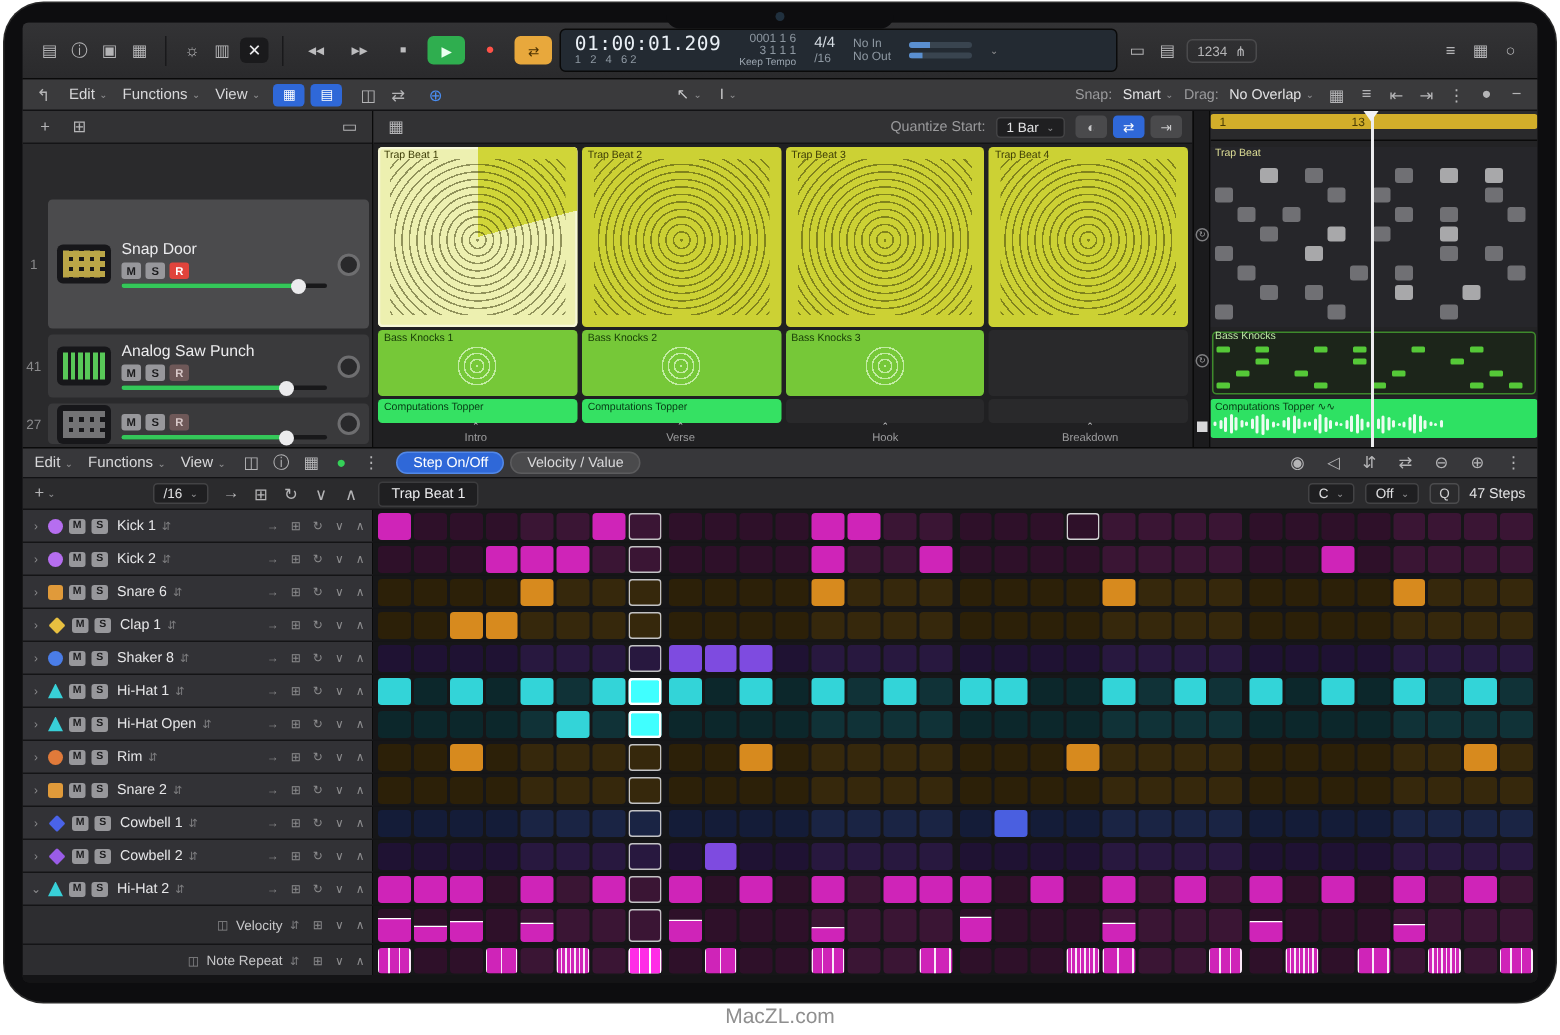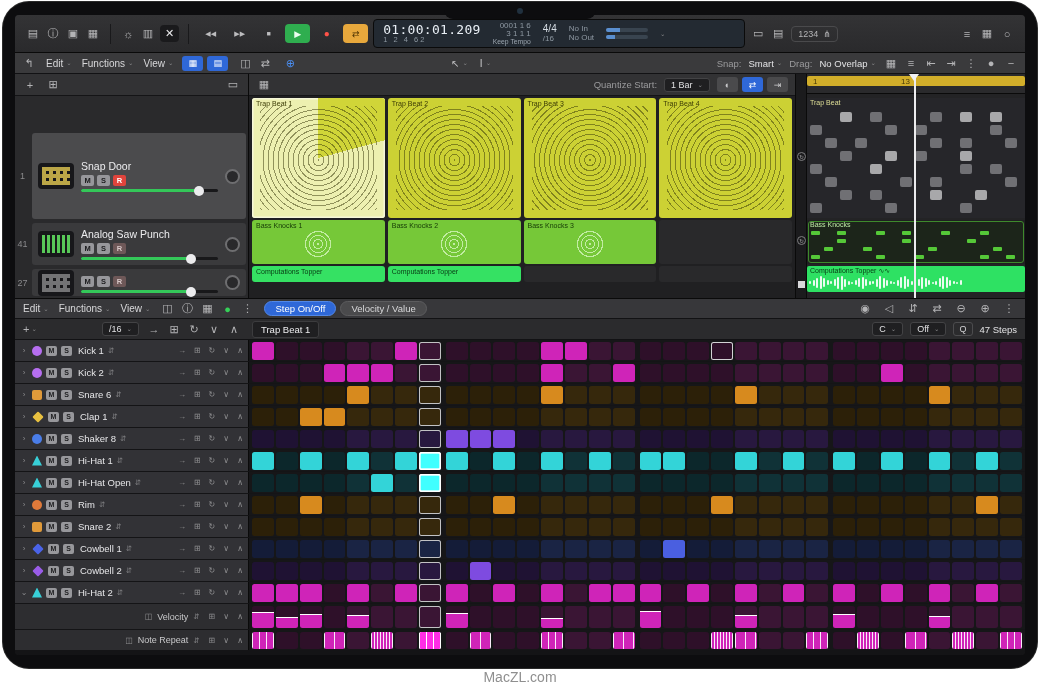--- a/index.html
+++ b/index.html
@@ -404,20 +404,38 @@
               <div class="cell lime">
                 <span class="cl">Computations Topper</span>
               </div>
               <div class="cell lime">
                 <span class="cl">Computations Topper</span>
               </div>
               <div class="cell empty"></div>
               <div class="cell empty"></div>
             </div>
           </div>
+        <div class="scenes" id="scenes">
+            <div class="scol">
+              <div class="sarrow">⌃</div>
+              <div class="slabel">Intro</div>
+            </div>
+            <div class="scol">
+              <div class="sarrow">⌃</div>
+              <div class="slabel">Verse</div>
+            </div>
+            <div class="scol">
+              <div class="sarrow">⌃</div>
+              <div class="slabel">Hook</div>
+            </div>
+            <div class="scol">
+              <div class="sarrow">⌃</div>
+              <div class="slabel">Breakdown</div>
+            </div>
+          </div>
       </div>
 
       <div class="divider">
         <span class="circ" style="top:78px;">↻</span>
         <span class="circ" style="top:162px;">↻</span>
         <span class="dsq"></span>
       </div>
 
       <div class="arr">
         <div class="arr-ruler">

